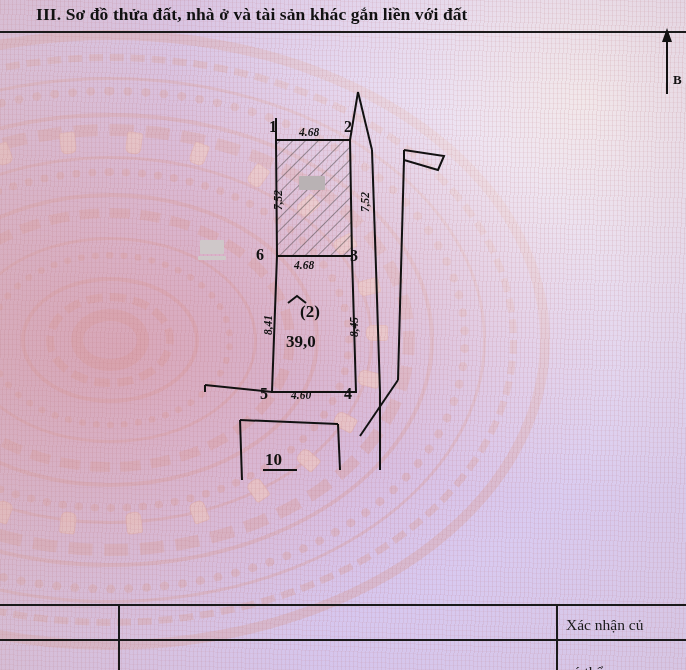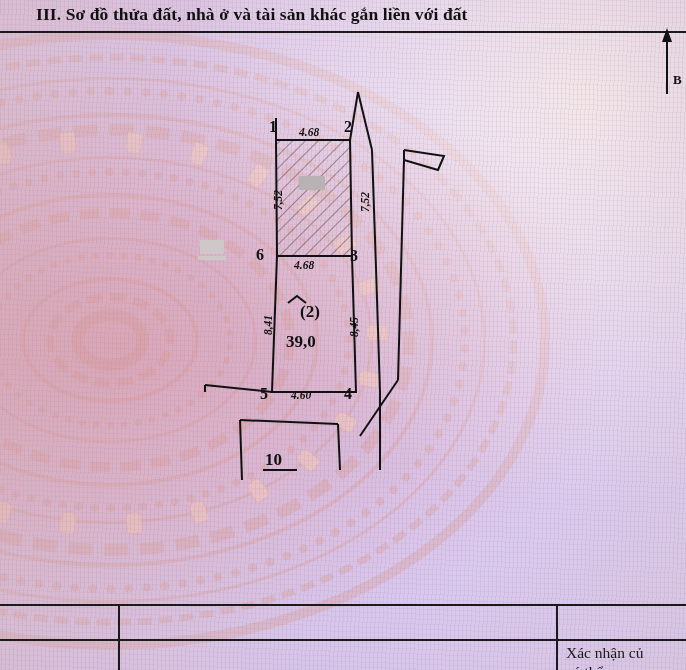--- a/index.html
+++ b/index.html
@@ -128,21 +128,21 @@
   }
   #vline1 { left: 118px; top: 604px; height: 66px; }
   #vline2 { left: 556px; top: 604px; height: 66px; }
   .confirm {
     position: absolute;
     left: 566px;
     font-size: 15.5px;
     color: #1a1a1a;
     white-space: nowrap;
   }
-  #confirm1 { top: 644px; }
+  #confirm1 { top: 616px; }
   #confirm2 { top: 663px; }
 
   
   svg.drawing {
     position: absolute;
     left: 0;
     top: 0;
     width: 686px;
     height: 670px;
     pointer-events: none;

